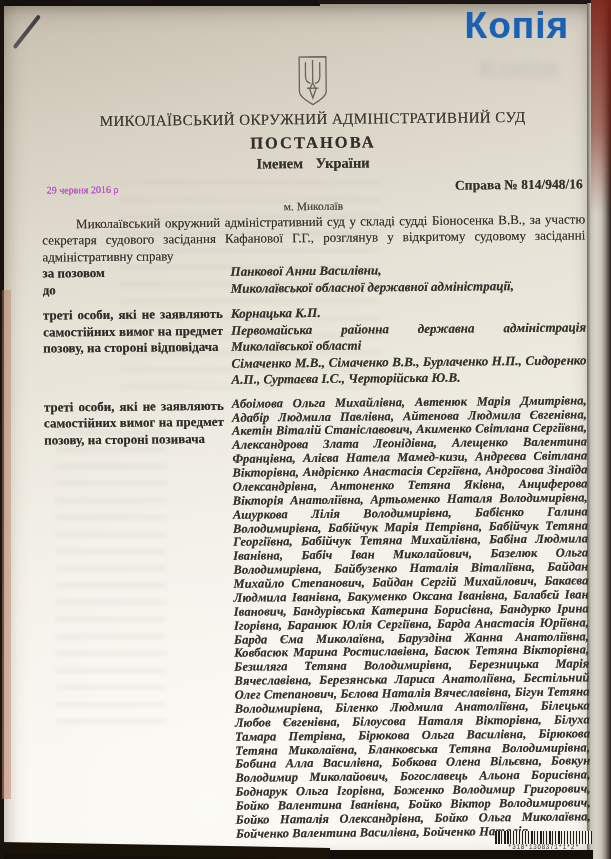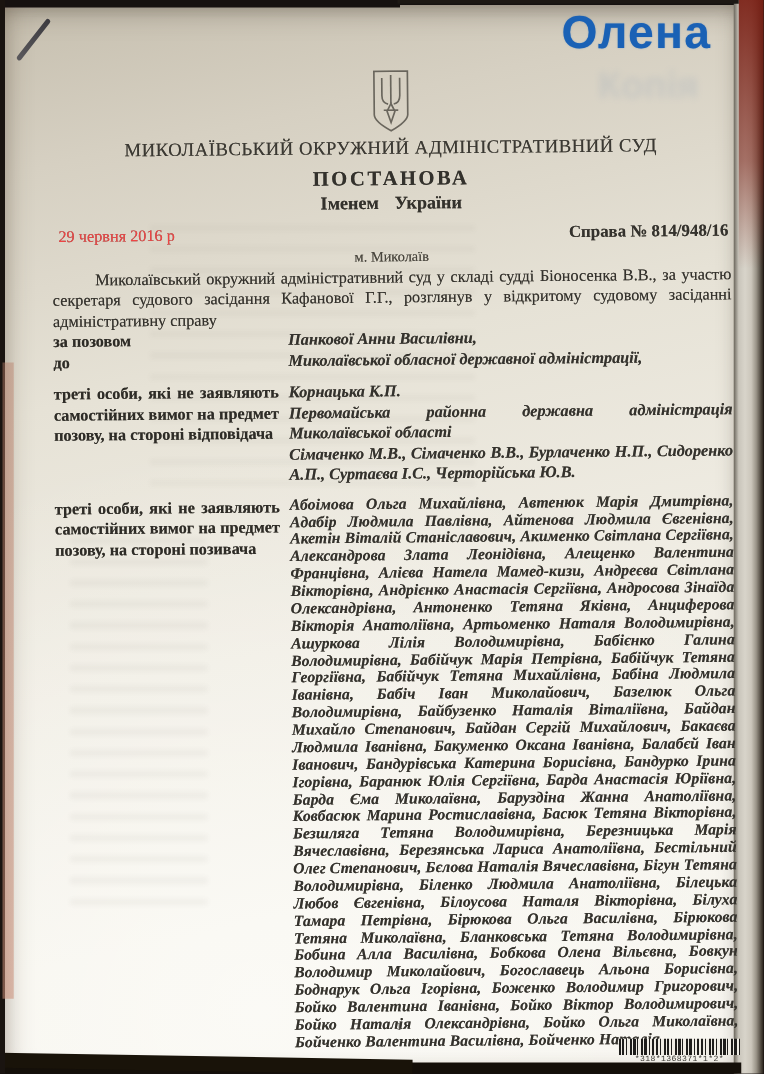--- a/index.html
+++ b/index.html
@@ -61,21 +61,21 @@
     position:absolute;top:6px;left:44px;width:543px;
     color:#34322d;transform:rotate(-0.55deg);
     text-shadow:0 0 .5px rgba(62,58,50,.7);
   }
   .emblem-wrap{margin-top:50px;text-align:center;height:50px;}
   .emblem-wrap svg{opacity:.8;}
   .court-name{margin-top:5px;text-align:center;font-size:15px;letter-spacing:.4px;color:#3b3933;}
   .doc-type{margin-top:5px;text-align:center;font-size:16.5px;font-weight:bold;letter-spacing:2px;color:#33312c;}
   .in-name{margin-top:2px;text-align:center;font-size:14.5px;font-weight:bold;word-spacing:9px;color:#33312c;}
   .date-row{margin-top:7px;display:flex;justify-content:space-between;align-items:baseline;padding:0 2px 0 5px;}
-  .date{font-size:13px;color:#ef4444;}
+  .date{font-size:10px;color:#d946ef;}
   .case-no{font-size:13.5px;font-weight:bold;}
   .city{margin-top:5px;text-align:center;font-size:11.5px;color:#4a473f;}
   .intro{margin-top:2px;font-size:13px;line-height:1.26;text-align:justify;text-indent:34px;}
 
   .party-row{display:flex;margin-top:0;}
   .party-row.gap{margin-top:9px;}
   .p-label{width:180px;flex:0 0 180px;font-weight:bold;font-size:13px;line-height:1.27;text-align:justify;color:#2e2c27;}
   .p-label.short{text-align:left;}
   .p-value{flex:1;margin-left:8px;font-weight:bold;font-style:italic;font-size:13px;line-height:1.27;}
   .p-value p{margin:0;text-align:justify;}
@@ -99,21 +99,21 @@
 <div class="red-edge"></div>
 <div class="top-band"></div>
 <div class="top-band-right"></div>
 <div class="bottom-band"></div>
 <div class="bottom-wedge"></div>
 <div class="left-band"></div>
 <div class="left-pink"></div>
 <div class="pen-mark"></div>
 
 <div class="copy-ghost">Копія</div>
-<div class="copy-stamp">Олена</div>
+<div class="copy-stamp">Копія</div>
 
 <div class="content">
 
   <div class="emblem-wrap">
     <svg width="38" height="50" viewBox="0 0 40 56" xmlns="http://www.w3.org/2000/svg">
       <g fill="none" stroke="#4f4c44" stroke-width="1.5">
         <path d="M5 1 H35 V40 Q35 46 20 54.5 Q5 46 5 40 Z"></path>
         <path d="M12 7 V23 Q12 29.5 17.5 30.5"></path>
         <path d="M28 7 V23 Q28 29.5 22.5 30.5"></path>
         <path d="M20 4.5 V30"></path>

